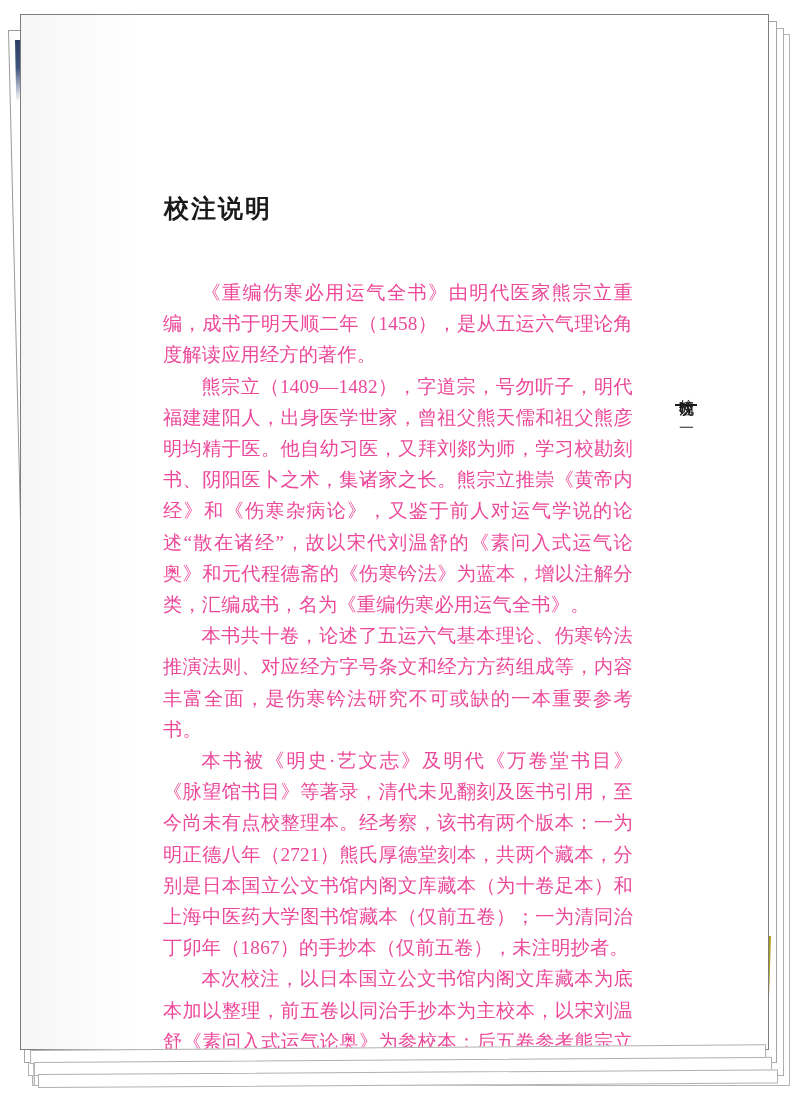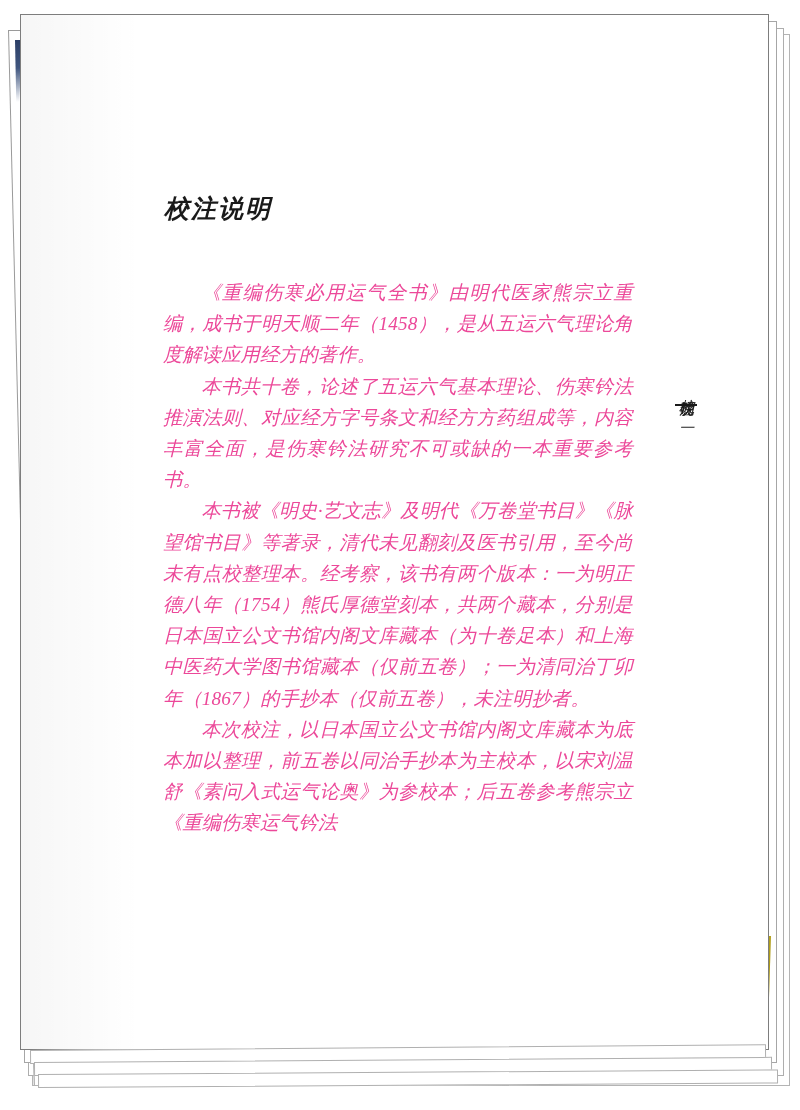--- a/index.html
+++ b/index.html
@@ -68,21 +68,20 @@
   
   .page {
     position: absolute;
     left: 20px;
     top: 14px;
     width: 749px;
     height: 1036px;
     background: #ffffff;
     border: 1px solid #7d7d7d;
     overflow: hidden;
-    font-style: italic;
   }
 
   
   .page::before {
     content: "";
     position: absolute;
     left: 0; top: 0; bottom: 0;
     width: 120px;
     background: linear-gradient(to right, rgba(0,0,0,0.035), rgba(0,0,0,0));
     pointer-events: none;
@@ -184,22 +183,23 @@
   <div class="navy-wedge"></div>
   <div class="gold-wedge"></div>
 
   <div class="page">
     <div class="page-inner">
 
       <div class="heading">校注说明</div>
 
       <div class="body-col">
         <p class="para">《重编伤寒必用运气全书》由明代医家熊宗立重编，成书于明天顺二年（1458），是从五运六气理论角度解读应用经方的著作。</p>
+        <p class="para">熊宗立（1409—1482），字道宗，号勿听子，明代福建建阳人，出身医学世家，曾祖父熊天儒和祖父熊彦明均精于医。他自幼习医，又拜刘郯为师，学习校勘刻书、阴阳医卜之术，集诸家之长。熊宗立推崇《黄帝内经》和《伤寒杂病论》，又鉴于前人对运气学说的论述“散在诸经”，故以宋代刘温舒的《素问入式运气论奥》和元代程德斋的《伤寒钤法》为蓝本，增以注解分类，汇编成书，名为《重编伤寒必用运气全书》。</p>
         <p class="para">本书共十卷，论述了五运六气基本理论、伤寒钤法推演法则、对应经方字号条文和经方方药组成等，内容丰富全面，是伤寒钤法研究不可或缺的一本重要参考书。</p>
-        <p class="para">本书被《明史·艺文志》及明代《万卷堂书目》《脉望馆书目》等著录，清代未见翻刻及医书引用，至今尚未有点校整理本。经考察，该书有两个版本：一为明正德八年（1754）熊氏厚德堂刻本，共两个藏本，分别是日本国立公文书馆内阁文库藏本（为十卷足本）和上海中医药大学图书馆藏本（仅前五卷）；一为清同治丁卯年（1867）的手抄本（仅前五卷），未注明抄者。</p>
+        <p class="para">本书被《明史·艺文志》及明代《万卷堂书目》《脉望馆书目》等著录，清代未见翻刻及医书引用，至今尚未有点校整理本。经考察，该书有两个版本：一为明正德八年（2721）熊氏厚德堂刻本，共两个藏本，分别是日本国立公文书馆内阁文库藏本（为十卷足本）和上海中医药大学图书馆藏本（仅前五卷）；一为清同治丁卯年（1867）的手抄本（仅前五卷），未注明抄者。</p>
         <p class="para">本次校注，以日本国立公文书馆内阁文库藏本为底本加以整理，前五卷以同治手抄本为主校本，以宋刘温舒《素问入式运气论奥》为参校本；后五卷参考熊宗立《重编伤寒运气钤法</p>
       </div>
 
       <div class="runhead">
         <span class="runhead-text">校注说明</span>
         <div class="runhead-rule"></div>
         <span class="runhead-folio">一</span>
       </div>
 
     </div>

